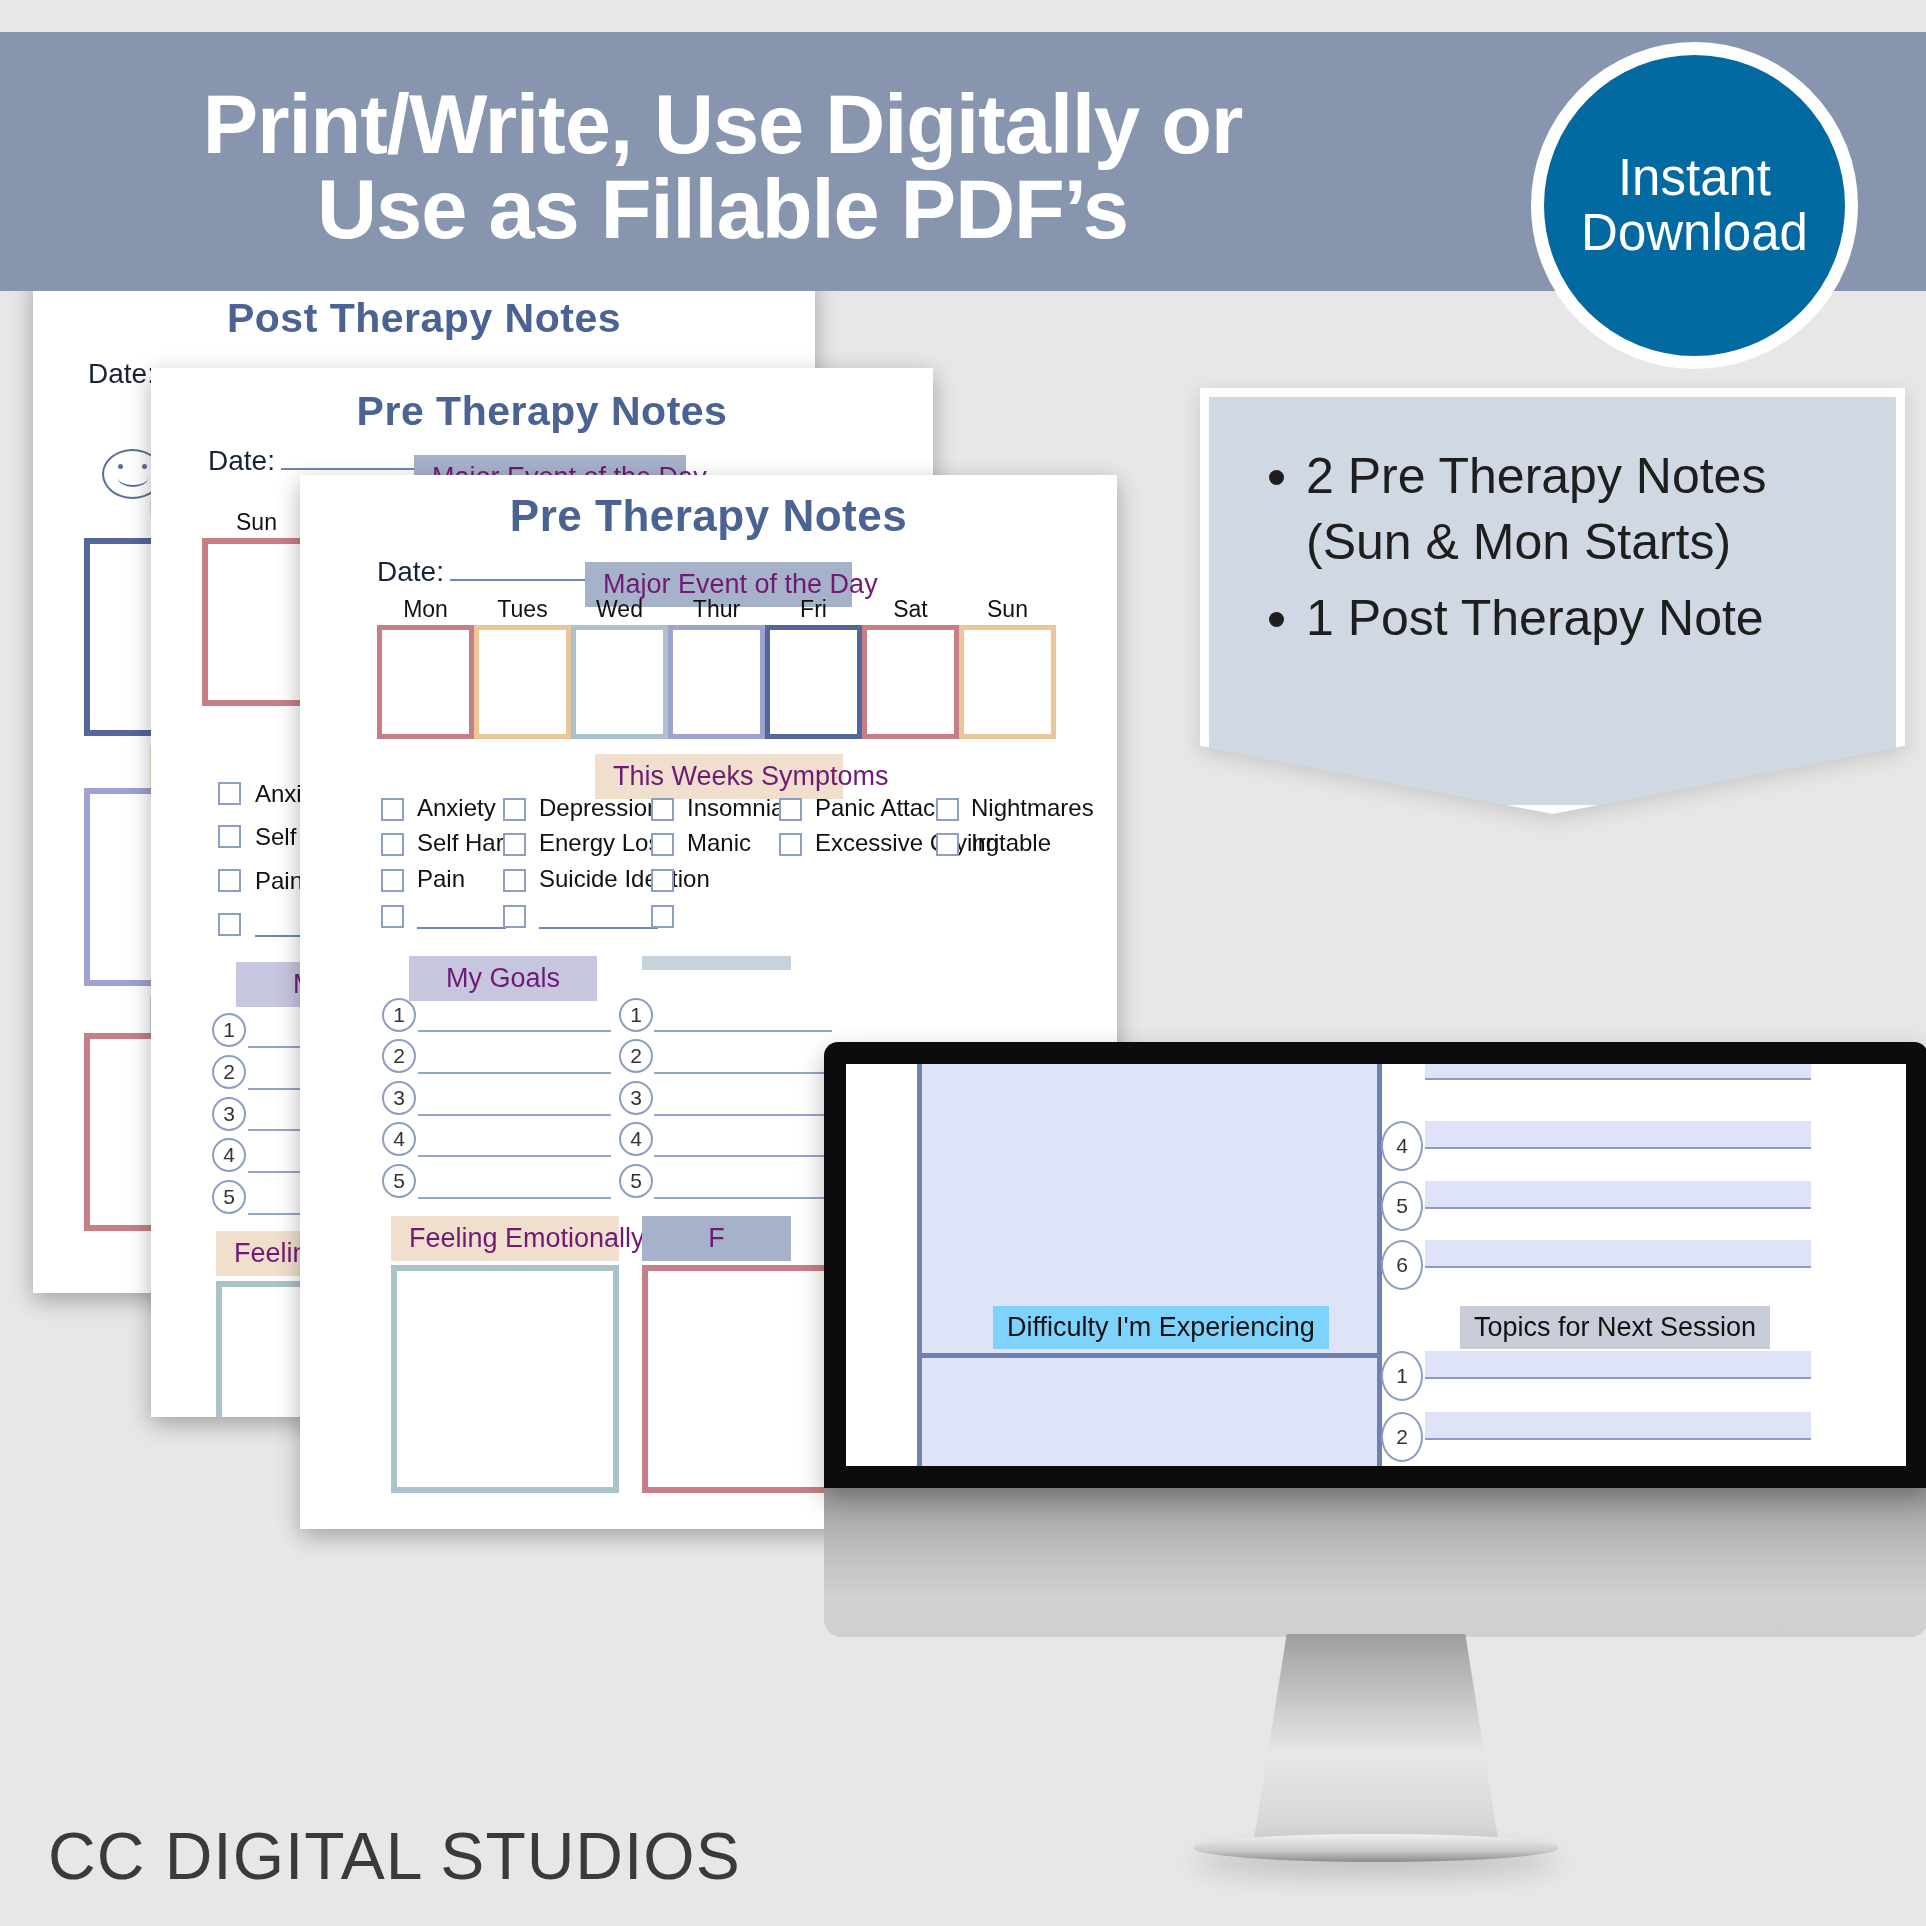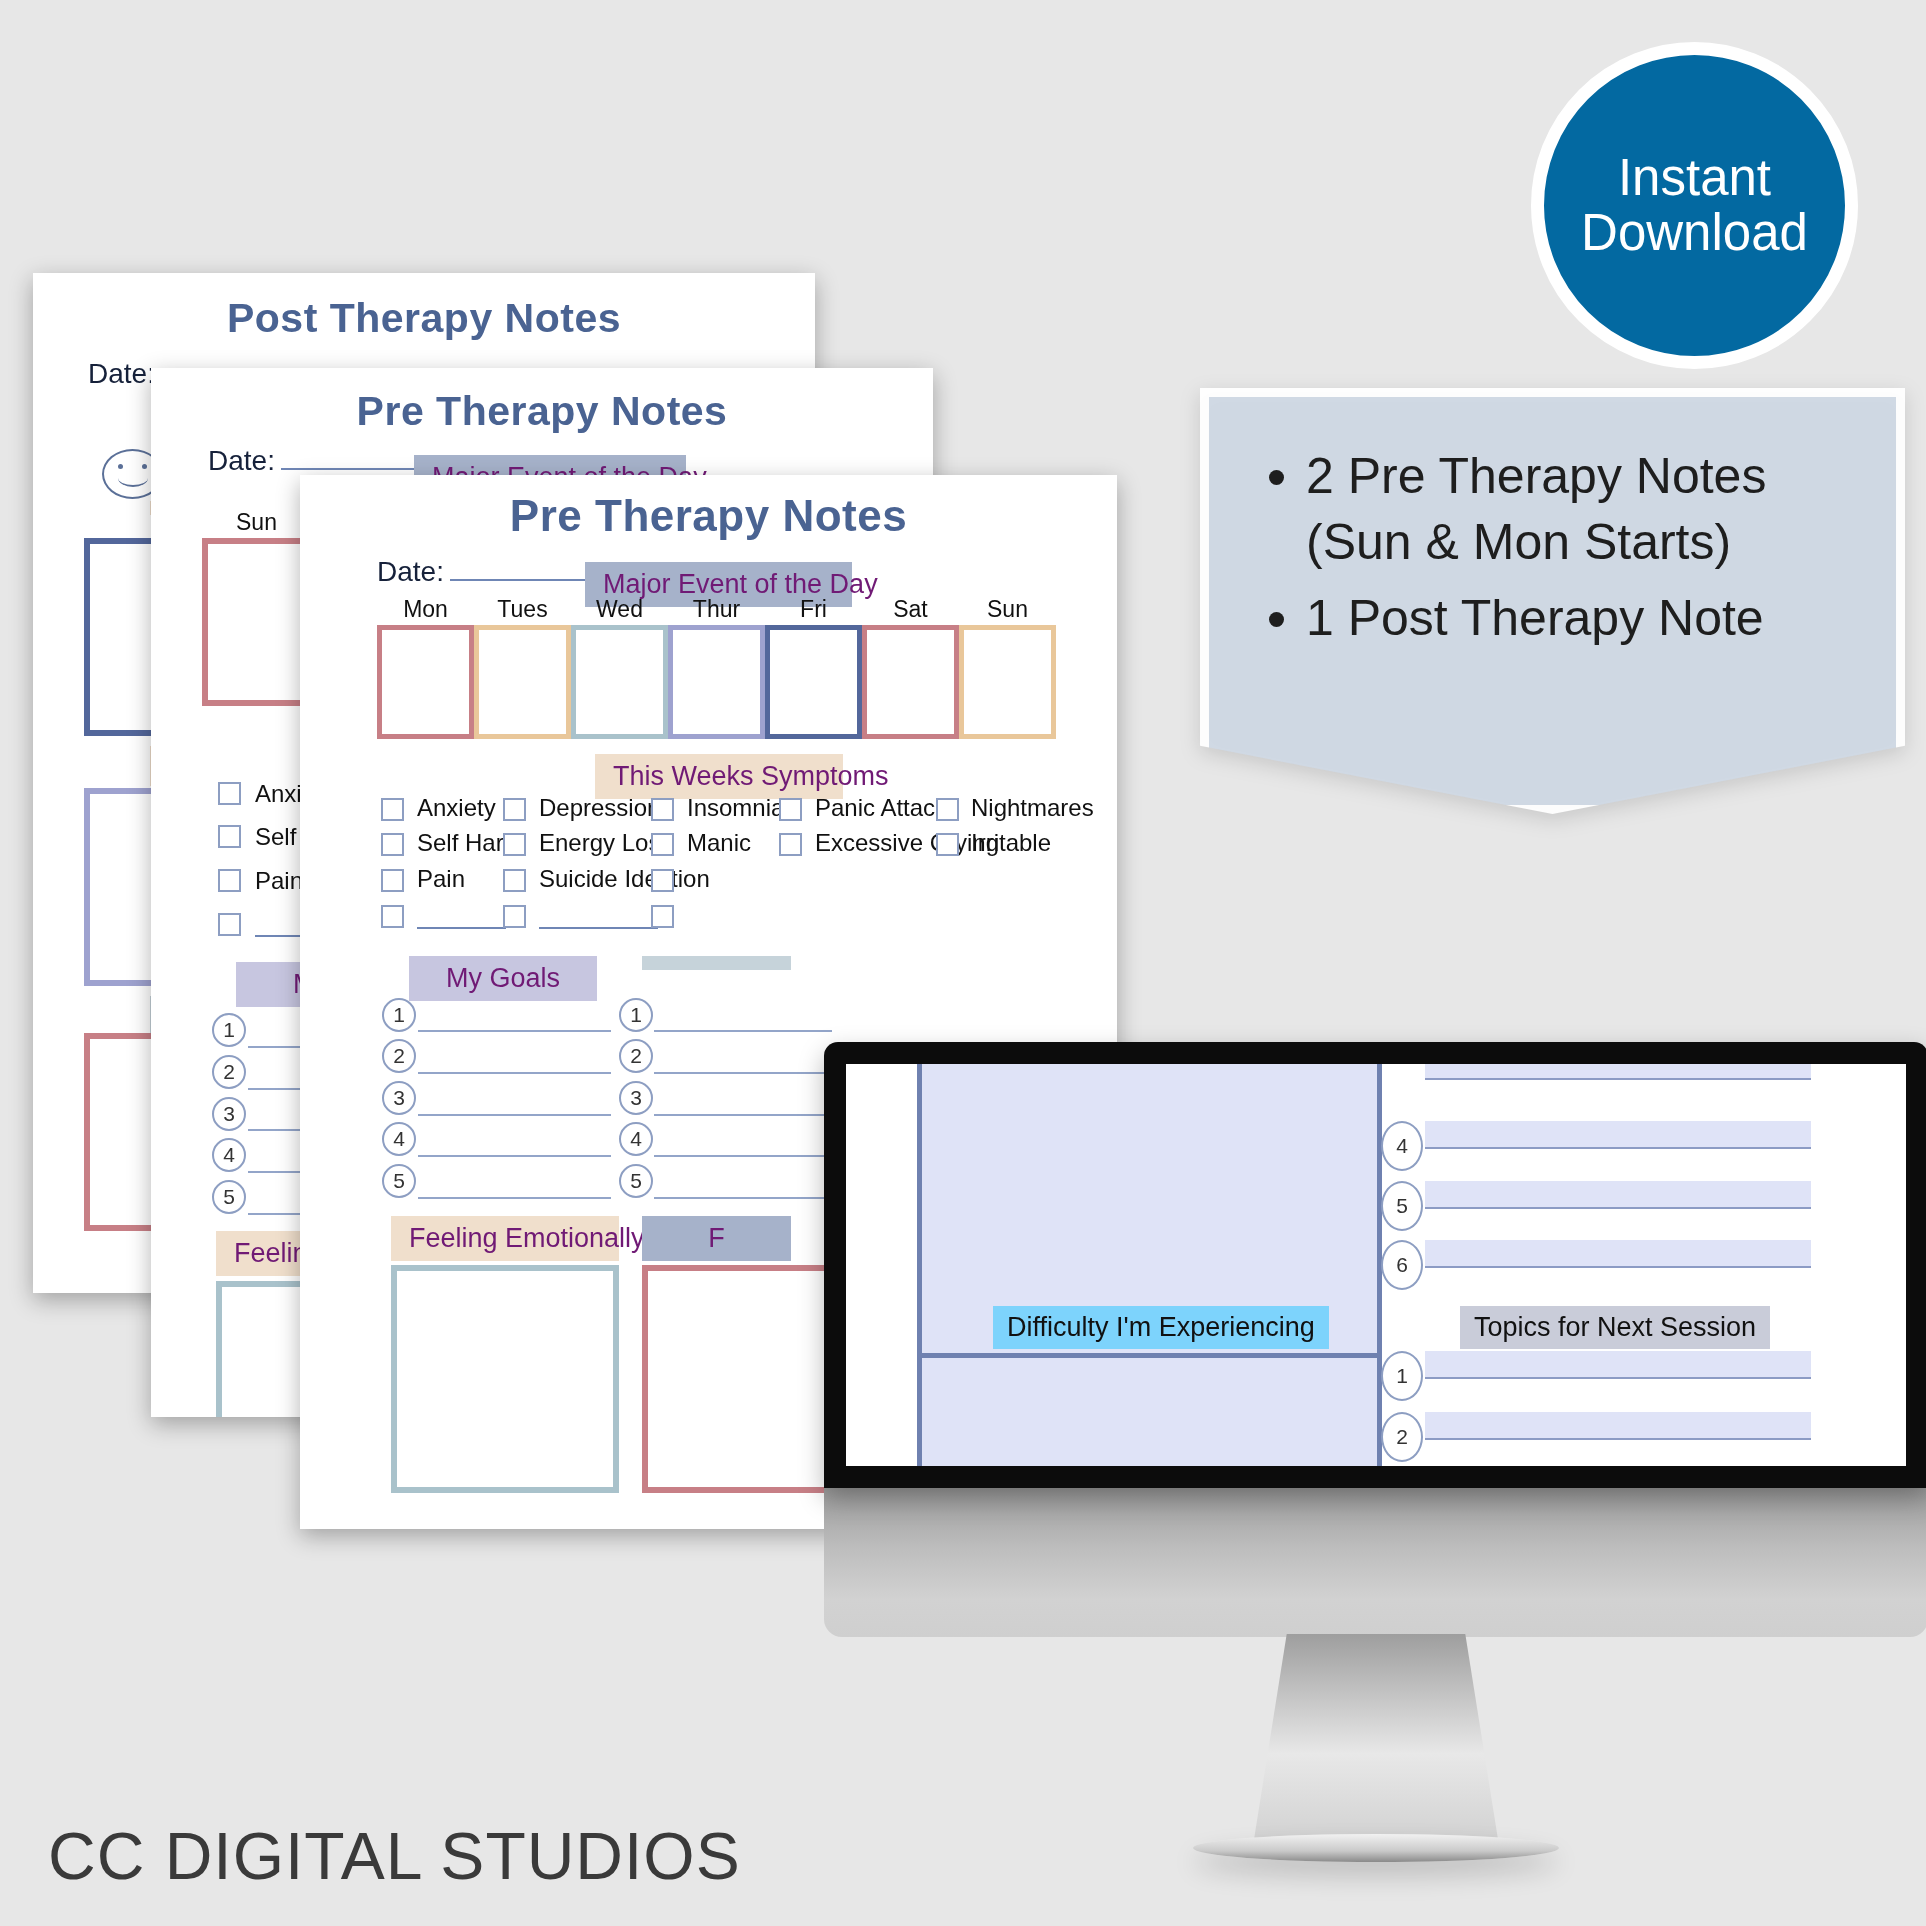--- a/index.html
+++ b/index.html
@@ -308,20 +308,26 @@
     <div class="num-circle" style="left:319px;top:689px;">5</div>
     <div class="goal-line" style="left:354px;top:721px;width:178px;"></div>
 
     <div class="hdr-chip chip-tan" style="left:91px;top:741px;width:228px;">Feeling Emotionally</div>
     <div class="bigbox" style="left:91px;top:790px;width:228px;height:228px;border:6px solid #a9c2cb;"></div>
 
     <div class="hdr-chip chip-blue" style="left:342px;top:741px;width:149px;">F</div>
     <div class="bigbox" style="left:342px;top:790px;width:228px;height:228px;border:6px solid #c77f86;"></div>
   </div>
 
+  <div class="banner">
+    <div class="banner-title">
+      <span>Print/Write, Use Digitally or</span>
+      <span class="l2">Use as Fillable PDF’s</span>
+    </div>
+  </div>
 
   <div class="badge">
     <div class="badge-text">
       <span>Instant</span>
       <span>Download</span>
     </div>
   </div>
 
   <div class="flag">
     <div class="flag-inner">

